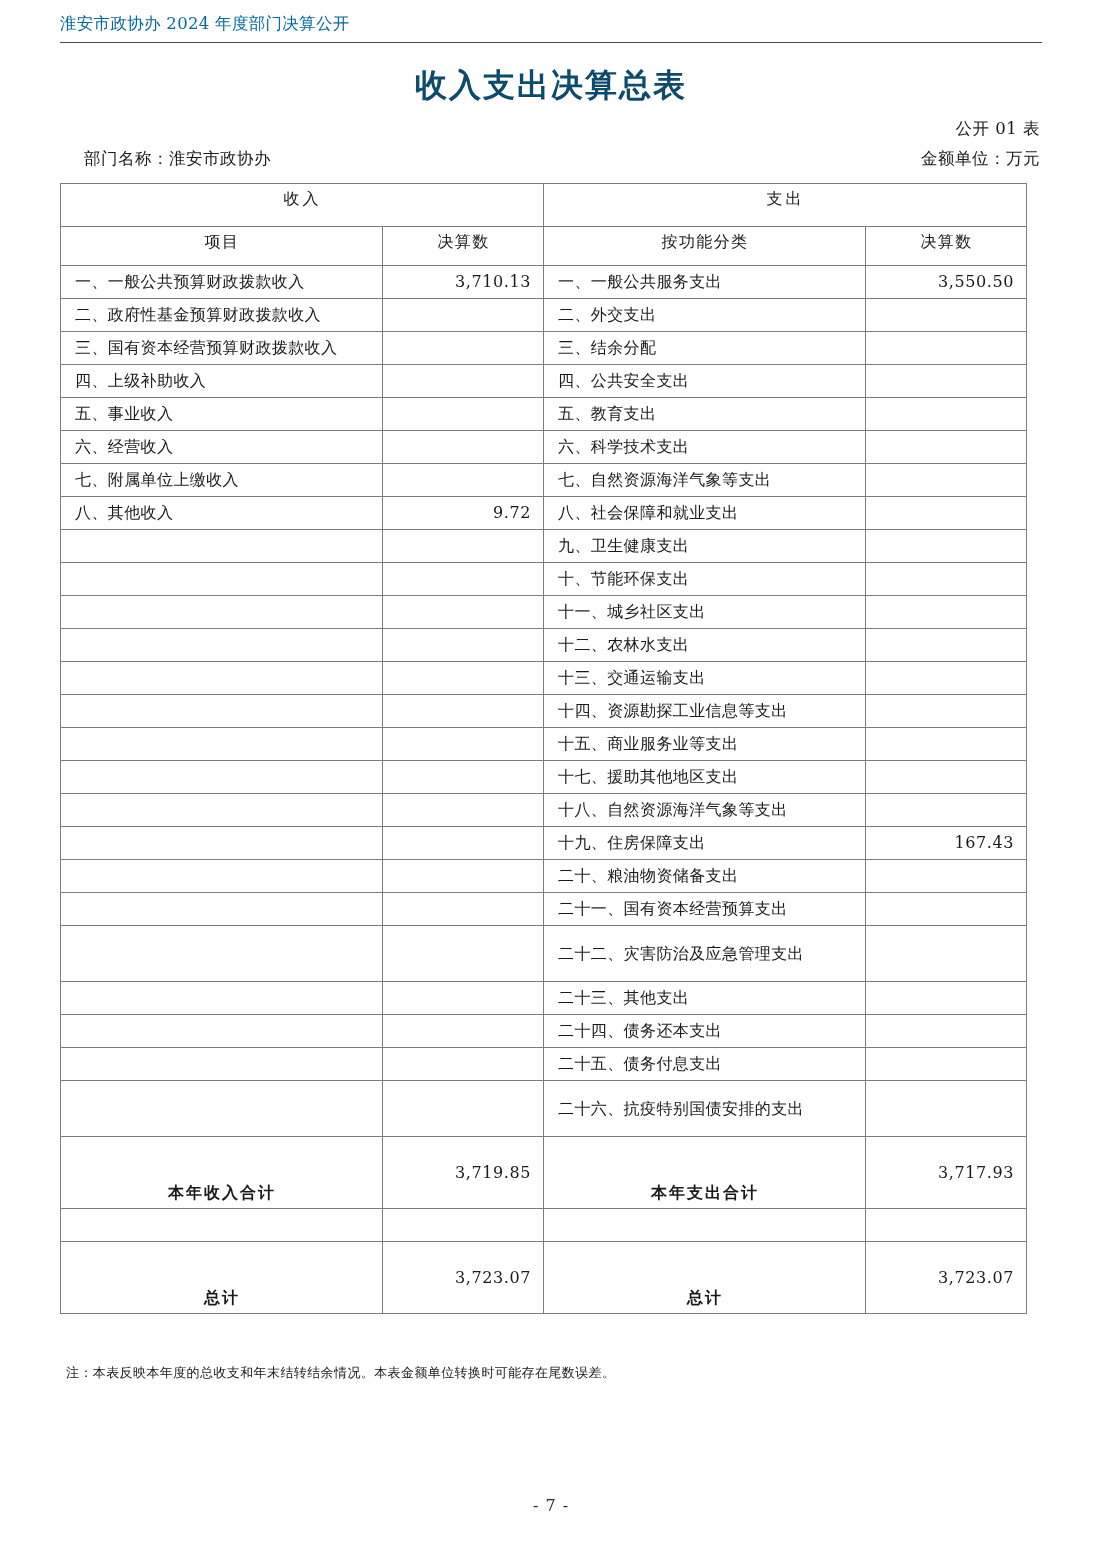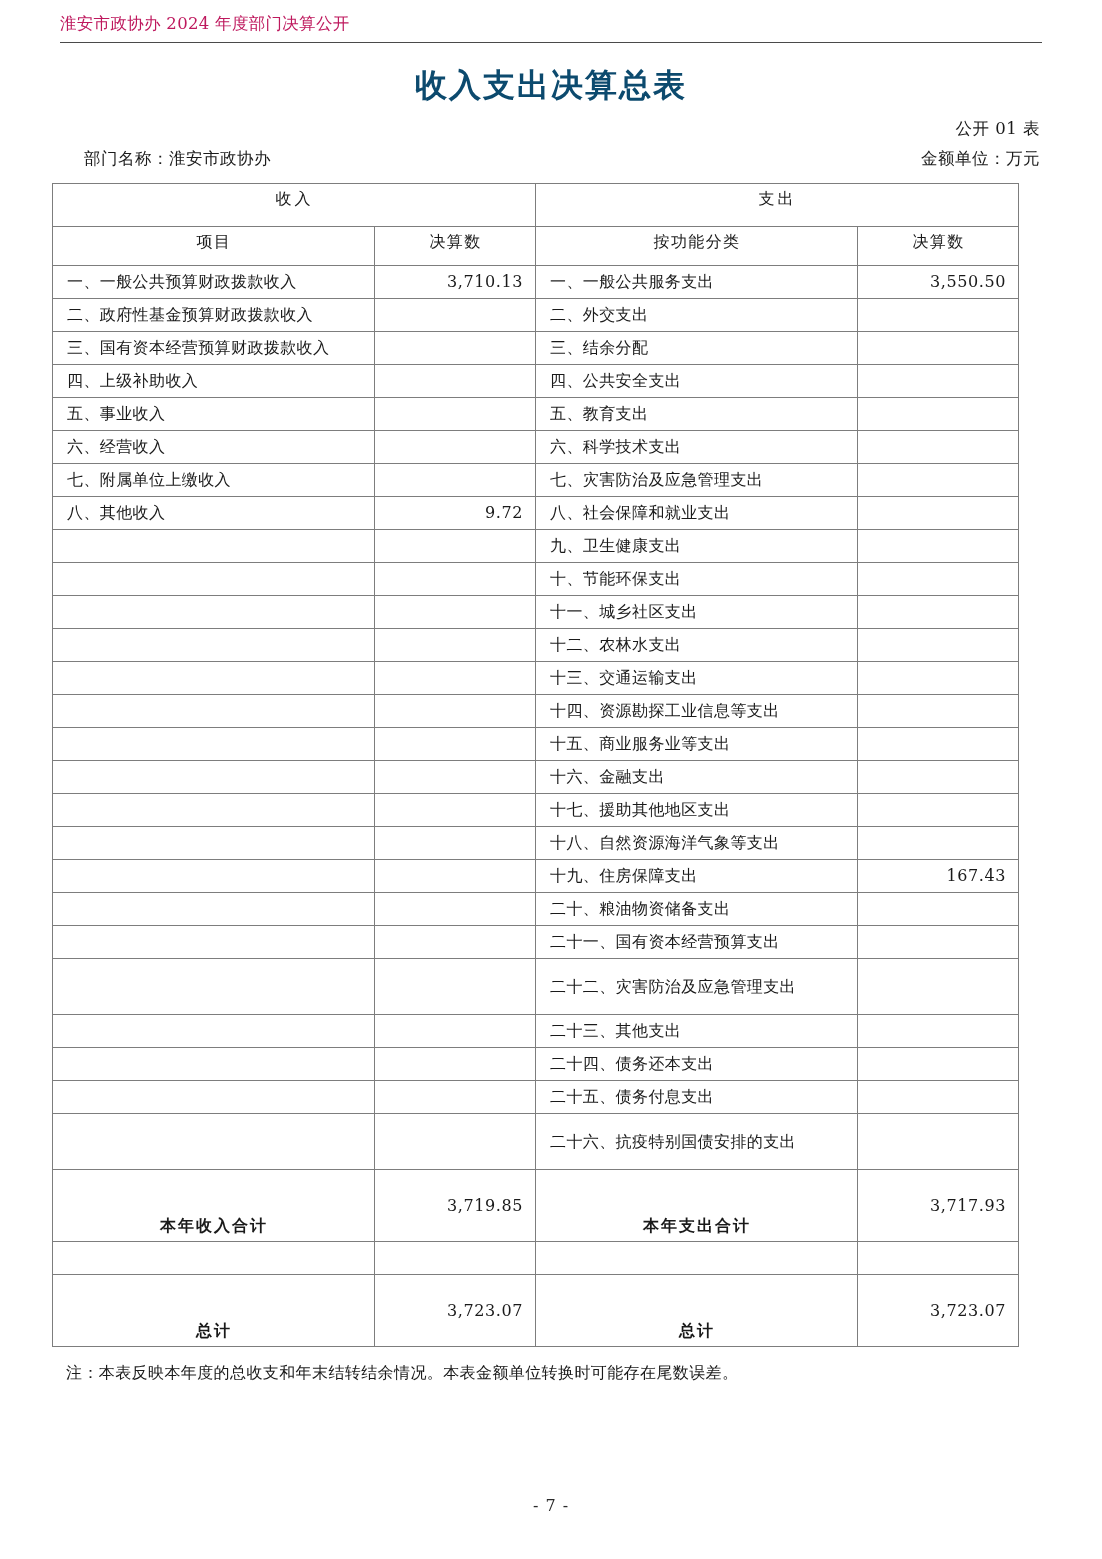--- a/index.html
+++ b/index.html
@@ -26,21 +26,21 @@
 
   
   .doc-header {
     position: absolute;
     left: 60px;
     top: 12px;
     width: 982px;
     font-size: 16.5px;
     line-height: 24px;
     letter-spacing: 0.3px;
-    color: #be185d;
+    color: #0369a1;
   }
   .doc-header-rule {
     position: absolute;
     left: 60px;
     top: 42px;
     width: 982px;
     height: 0;
     border-top: 1.3px solid #4a4a4a;
   }
 
@@ -76,21 +76,21 @@
     position: absolute;
     left: 84px;
     top: 148px;
     font-size: 16.5px;
     letter-spacing: 0.5px;
   }
 
   
   .tbl-wrap {
     position: absolute;
-    left: 52px;
+    left: 60px;
     top: 183px;
     width: 966px;
   }
   table.fin {
     border-collapse: collapse;
     width: 966px;
     table-layout: fixed;
     font-size: 16px;
   }
   table.fin td {
@@ -136,21 +136,21 @@
     letter-spacing: 0.4px;
   }
   .two-line { height: 56px; }
 
   
   .note {
     position: absolute;
     left: 66px;
     top: 1360px;
     width: 980px;
-    font-size: 16px;
+    font-size: 13px;
     line-height: 26px;
     letter-spacing: 0.4px;
   }
   .folio {
     position: absolute;
     left: 0;
     top: 1496px;
     width: 1102px;
     text-align: center;
     font-size: 16px;
@@ -288,21 +288,21 @@
             </td>
           </tr>
           <tr>
             <td>
               <div class="cell-txt">七、附属单位上缴收入</div>
             </td>
             <td>
               <div class="cell-num"></div>
             </td>
             <td>
-              <div class="cell-txt">七、灾害防治及应急管理支出</div>
+              <div class="cell-txt">七、自然资源海洋气象等支出</div>
             </td>
             <td>
               <div class="cell-num"></div>
             </td>
           </tr>
           <tr>
             <td>
               <div class="cell-txt">八、其他收入</div>
             </td>
             <td>
@@ -401,34 +401,20 @@
           </tr>
           <tr>
             <td>
               <div class="cell-txt"></div>
             </td>
             <td>
               <div class="cell-num"></div>
             </td>
             <td>
               <div class="cell-txt">十五、商业服务业等支出</div>
-            </td>
-            <td>
-              <div class="cell-num"></div>
-            </td>
-          </tr>
-          <tr>
-            <td>
-              <div class="cell-txt"></div>
-            </td>
-            <td>
-              <div class="cell-num"></div>
-            </td>
-            <td>
-              <div class="cell-txt">十六、金融支出</div>
             </td>
             <td>
               <div class="cell-num"></div>
             </td>
           </tr>
           <tr>
             <td>
               <div class="cell-txt"></div>
             </td>
             <td>

